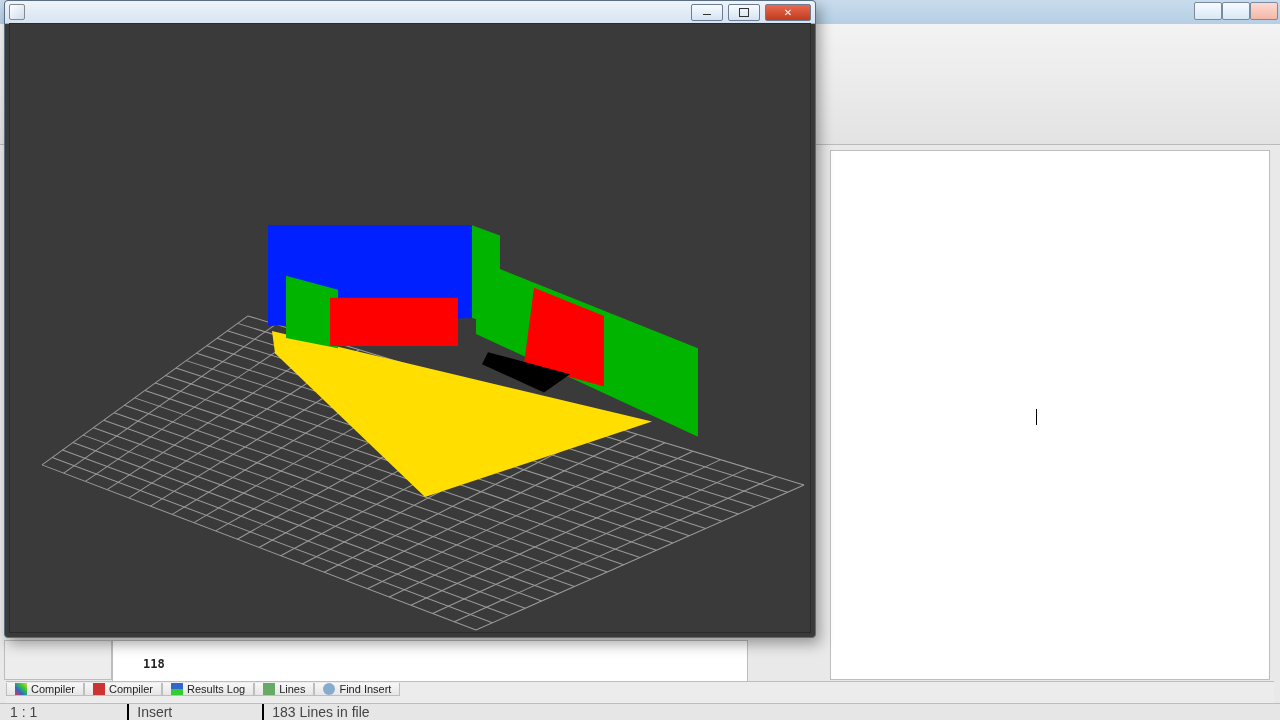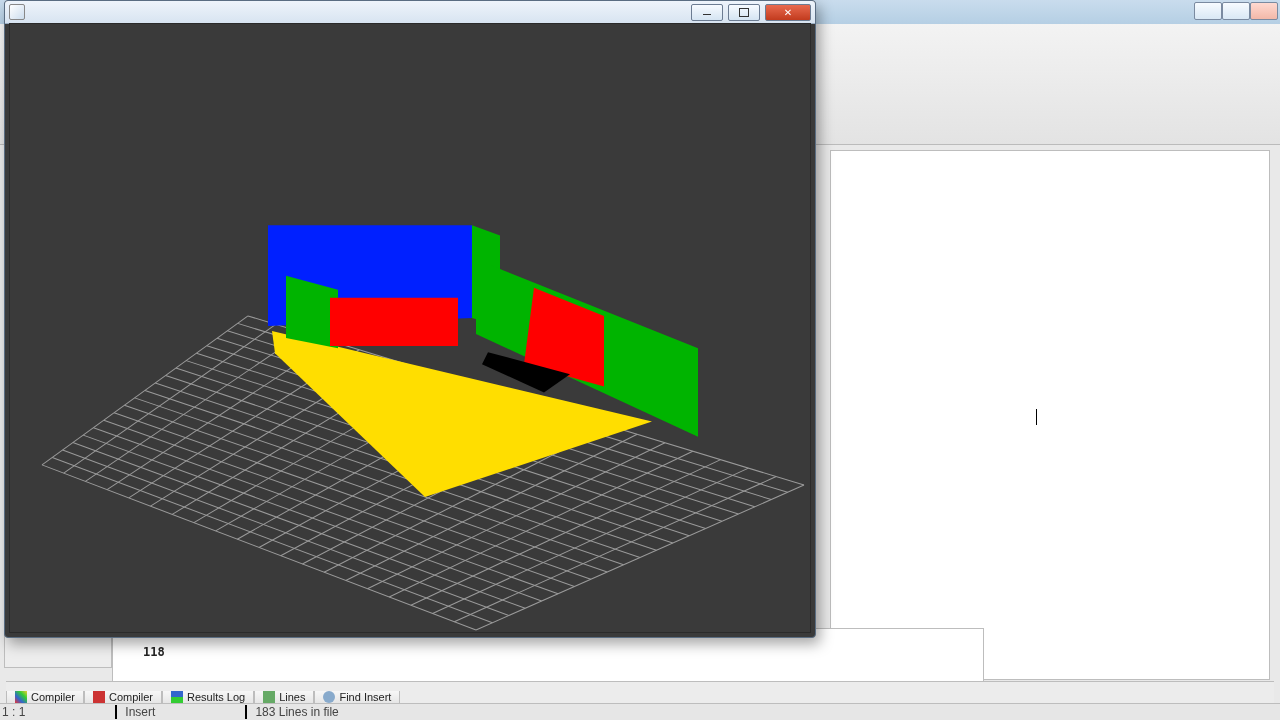--- a/index.html
+++ b/index.html
@@ -13,40 +13,40 @@
     border:1px solid #7a8aa0;border-radius:2px;}
   .ide-toolbar .min{right:58px;background:linear-gradient(#f7fbff,#d9e8f5);}
   .ide-toolbar .max{right:30px;background:linear-gradient(#f7fbff,#d9e8f5);}
   .ide-toolbar .cls{right:2px;background:linear-gradient(#ffd9d0,#f2b8a8);}
   .ide-ribbon{position:absolute;top:24px;left:0;right:0;height:120px;
     background:linear-gradient(#f3f3f3,#e3e3e3);border-bottom:1px solid #bbb;}
   .ide-editor{position:absolute;top:150px;left:830px;right:10px;bottom:40px;
     background:#fff;border:1px solid #bdbdbd;}
   .ide-editor .caret{position:absolute;top:258px;left:205px;width:1px;height:16px;
     background:#000;}
-  .gutter-panel{position:absolute;left:4px;bottom:54px;width:980px;height:38px;}
+  .gutter-panel{position:absolute;left:4px;bottom:42px;width:744px;height:38px;}
   .gutter-panel .left{position:absolute;left:0;top:0;width:106px;height:100%;
     background:#ededed;border:1px solid #bdbdbd;}
   .gutter-panel .right{position:absolute;left:108px;top:0;right:0;height:100%;
     background:#fff;border:1px solid #bdbdbd;padding:16px 0 0 30px;font-family:Consolas,monospace;font-size:12px;font-weight:bold;}
   
   .tabs{position:absolute;left:6px;right:6px;bottom:16px;height:22px;
-    background:#ececec;border-top:1px solid #bdbdbd;display:flex;align-items:flex-end;}
+    background:#ececec;border-top:1px solid #bdbdbd;display:flex;align-items:flex-start;}
   .tab{display:flex;align-items:center;gap:4px;padding:0 8px;border:1px solid #bdbdbd;
     border-top:none;background:linear-gradient(#f7f7f7,#e6e6e6);margin-top:1px;cursor:default;}
   .tab .ico{width:12px;height:12px;display:inline-block;}
   .ico-comp{background:linear-gradient(45deg,#e33,#36c,#3c3,#ec3);}
   .ico-res{background:#c33;}
   .ico-log{background:linear-gradient(#36c 50%,#3c3 50%);}
   .ico-dbg{background:#6a6;}
   .ico-find{background:#8ac;border-radius:50%;}
   
   .status{position:absolute;left:0;right:0;bottom:0;height:16px;background:#e6e6e6;
-    border-top:1px solid #bdbdbd;display:flex;align-items:center;font-size:12px;
-    color:#444;padding-left:2px;gap:90px;}
+    border-top:1px solid #bdbdbd;display:flex;align-items:center;font-size:14px;
+    color:#444;padding-left:10px;gap:90px;}
   .status span{border-left:2px solid #000000;padding-left:8px;}
   .status span:first-child{border:none;padding:0;}
   
   .glwin{position:absolute;top:0;left:4px;width:810px;height:636px;
     box-shadow:4px 6px 14px rgba(0,0,0,.35);border:1px solid #5a6d82;
     border-radius:4px;overflow:hidden;background:#3a3a3a;}
   .gl-titlebar{height:22px;background:linear-gradient(#eef4fb,#d8e4f1);
     border-bottom:1px solid #9cb0c6;display:flex;align-items:center;padding:0 4px;
     color:#666;font-size:11px;gap:4px;}
   .gl-titlebar .appico{width:14px;height:14px;border:1px solid #888;border-radius:2px;

